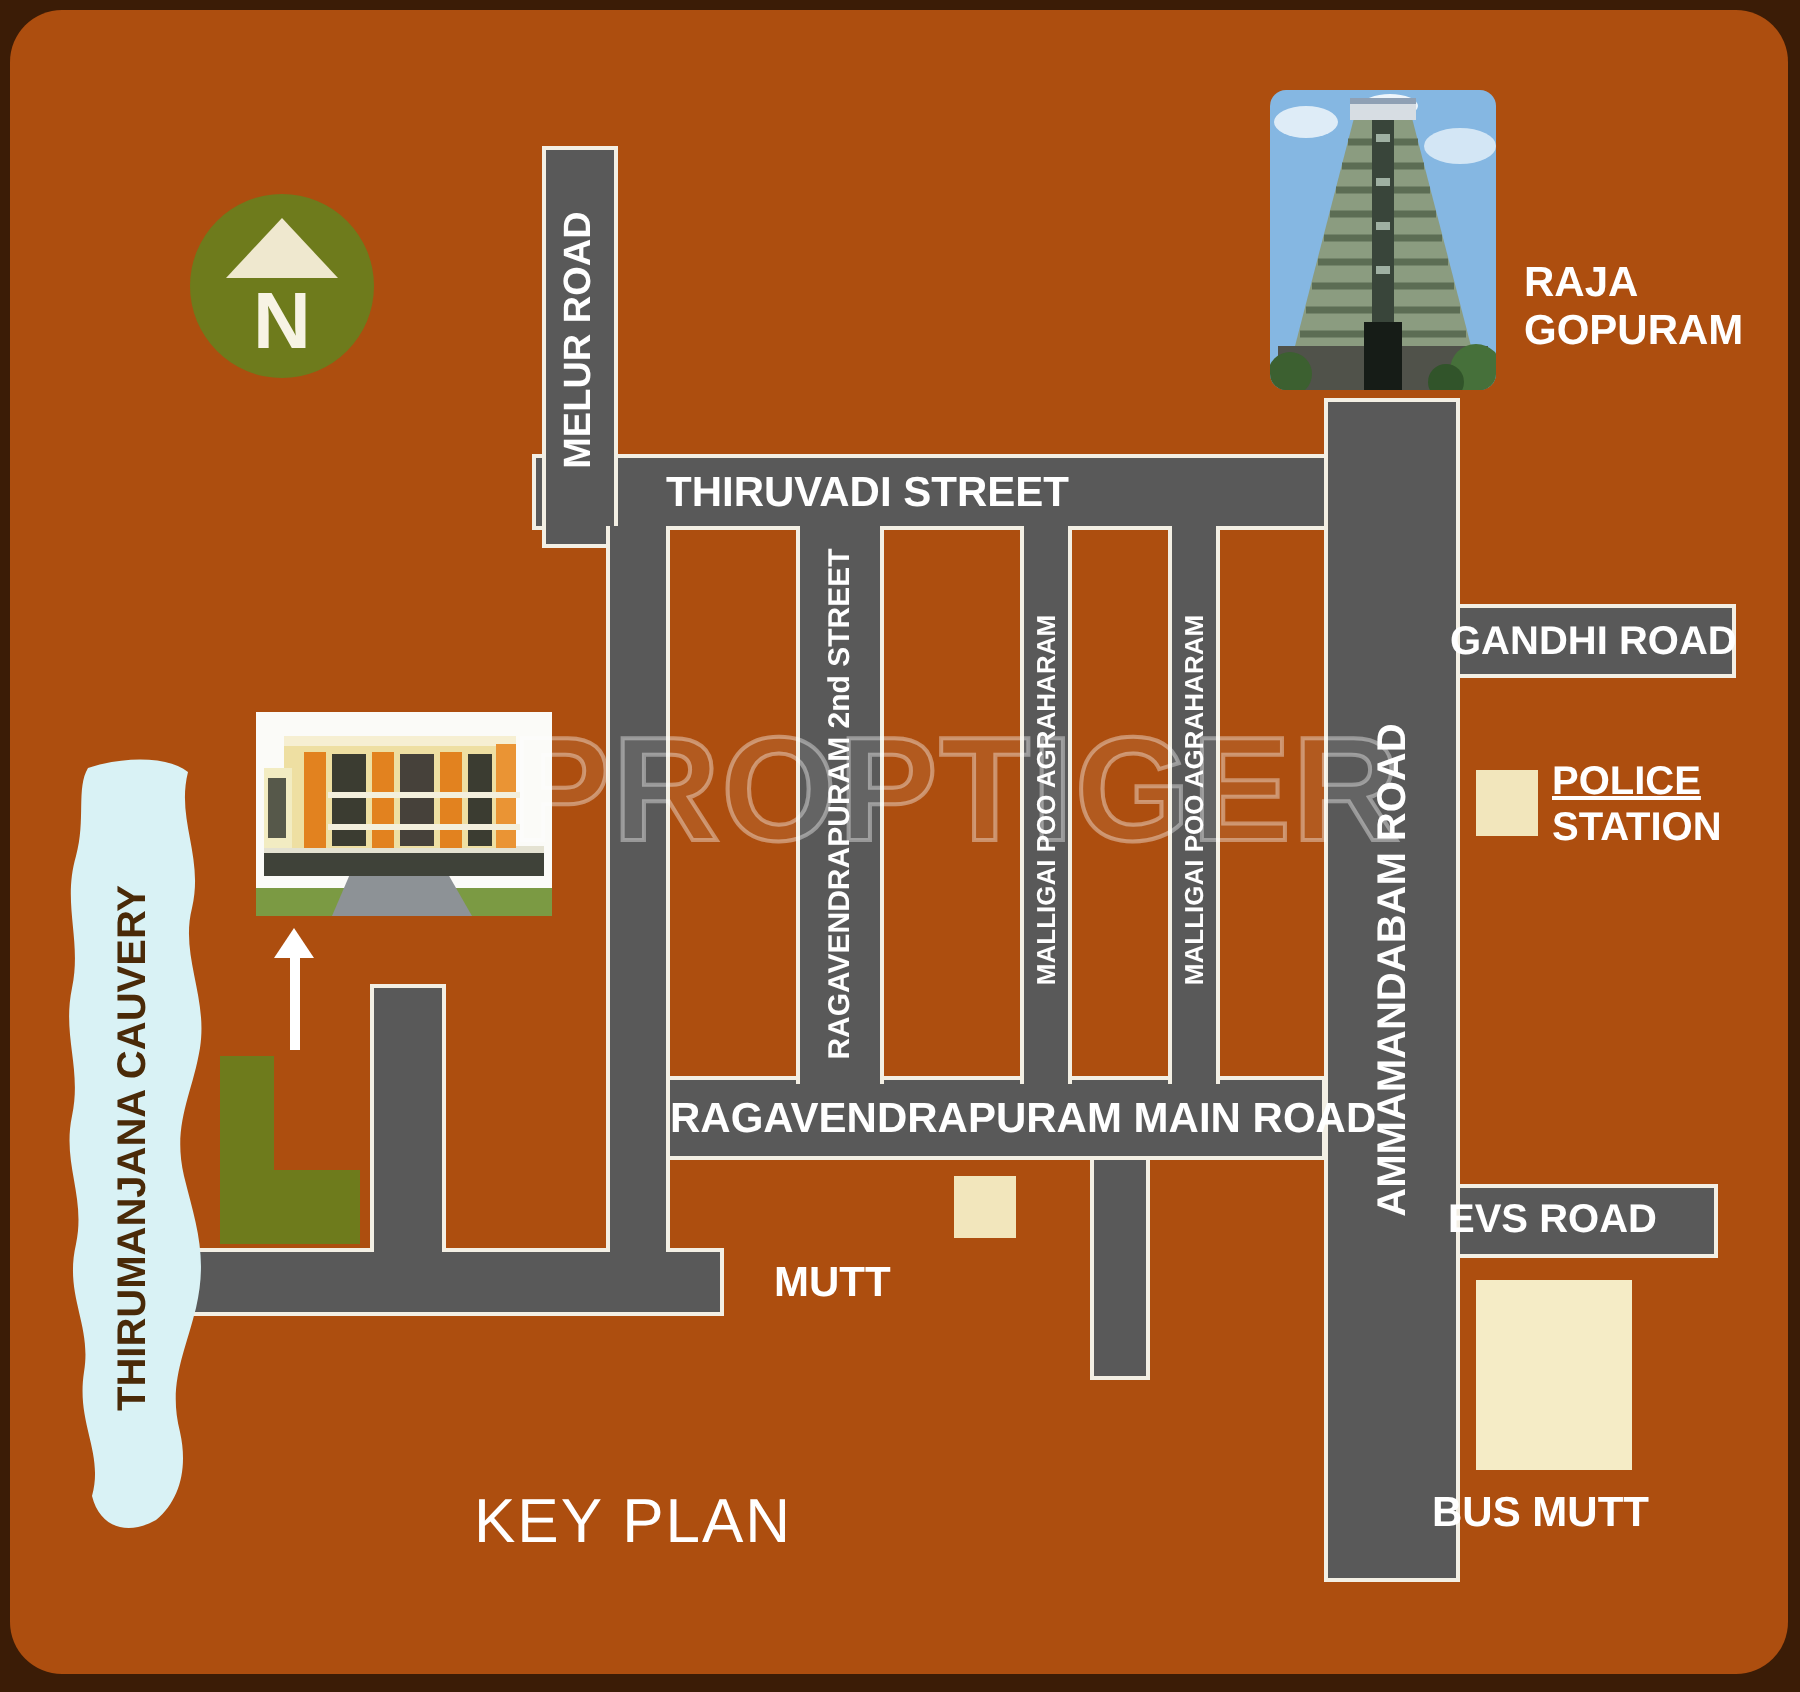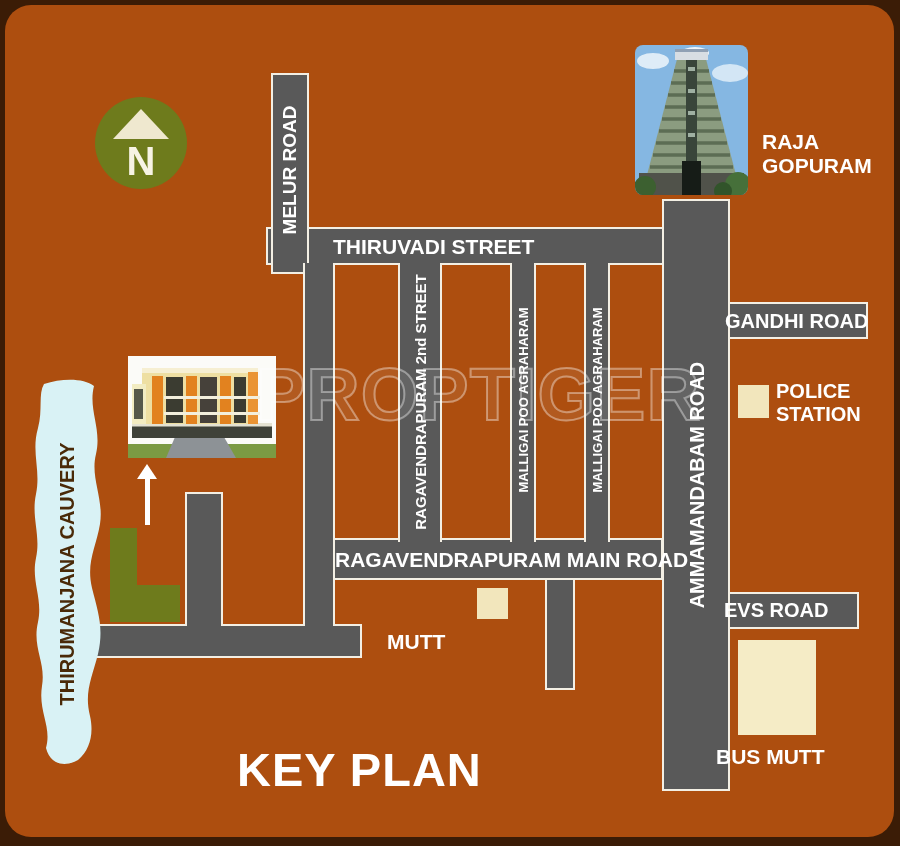--- a/index.html
+++ b/index.html
@@ -30,21 +30,21 @@
            font-size:40px;font-weight:bold;}
   .beige{position:absolute;background:var(--beige,#f2e6bc);z-index:5;}
   .olive-plot{position:absolute;background:var(--olive,#6e7b1c);z-index:4;}
   #arrow-shaft{position:absolute;left:145px;top:478px;width:5px;height:47px;background:#fff;z-index:5;}
   #arrow-head{position:absolute;left:137px;top:464px;width:0;height:0;z-index:5;
               border-left:10px solid transparent;border-right:10px solid transparent;
               border-bottom:15px solid #fff;}
   #river-svg{position:absolute;left:28px;top:376px;z-index:3;}
   #building-img{position:absolute;left:128px;top:356px;z-index:5;}
   #temple-img{position:absolute;left:635px;top:45px;z-index:5;border-radius:8px;overflow:hidden;}
-  #keyplan{font-size:47px;font-weight:700;letter-spacing:1px;}
+  #keyplan{font-size:31px;font-weight:400;letter-spacing:1px;}
   #river-label{color:var(--river_text,#4a2a08);}
 </style>
 </head>
 <body>
 
 <div id="stage">
   <div id="map-bg"></div>
 
   <div class="road z2" style="left:333px;top:538px;width:330px;height:42px;"></div>
   <div class="road z2" style="left:266px;top:227px;width:462px;height:38px;"></div>
@@ -143,21 +143,21 @@
   <div class="vlbl" style="left:597px;top:400px;font-size:13px;">MALLIGAI POO AGRAHARAM</div>
   <div class="vlbl" style="left:697px;top:485px;font-size:20px;">AMMAMANDABAM ROAD</div>
   <div class="lbl" style="left:725px;top:310px;width:145px;font-size:20px;">GANDHI ROAD</div>
   <div class="lbl" style="left:724px;top:599px;width:130px;font-size:20px;">EVS ROAD</div>
 
   <div class="lbl" style="left:762px;top:130px;width:120px;font-size:21px;line-height:1.15;">
     <span style="display:block;">RAJA</span>
     <span style="display:block;">GOPURAM</span>
   </div>
   <div class="lbl" style="left:776px;top:380px;width:110px;font-size:20px;text-align:left;line-height:1.15;">
-    <span style="display:block;">POLICE</span>
+    <span style="display:block;text-decoration:underline;">POLICE</span>
     <span style="display:block;">STATION</span>
   </div>
   <div class="lbl" style="left:387px;top:630px;width:150px;font-size:21px;line-height:1.15;">
     <span style="display:block;">MUTT</span>
   </div>
   <div class="lbl" style="left:716px;top:745px;width:150px;font-size:21px;">BUS MUTT</div>
 
   <div class="lbl" id="keyplan" style="left:237px;top:744px;width:350px;">KEY PLAN</div>
 </div>
 

